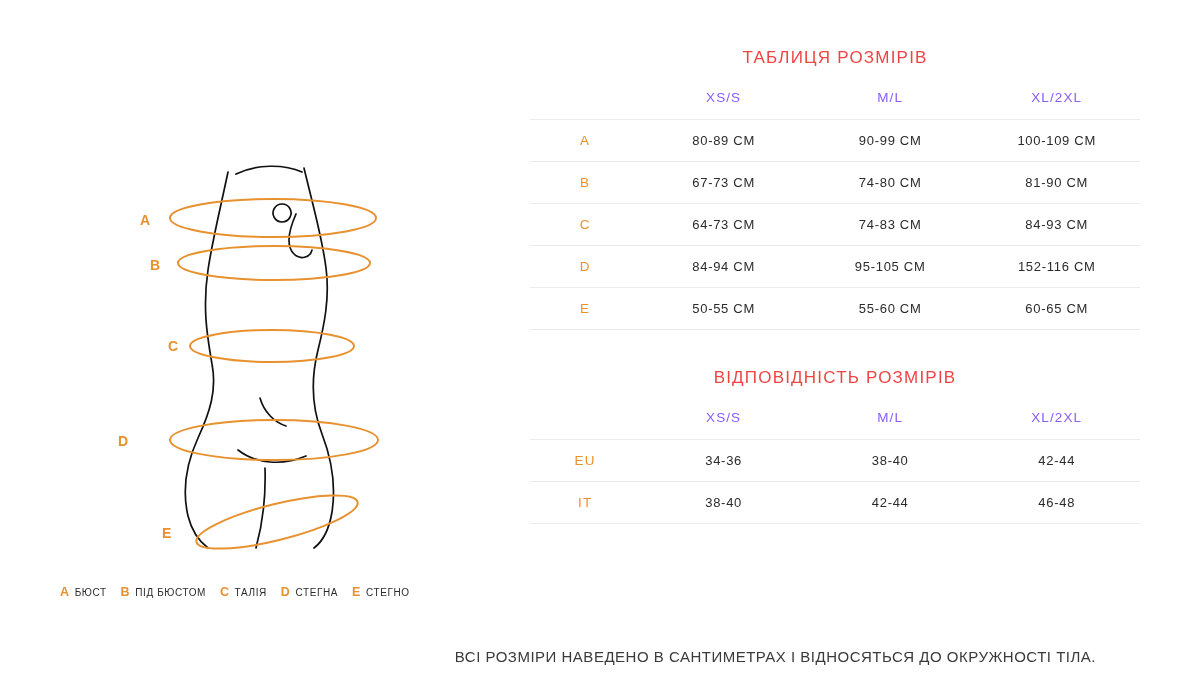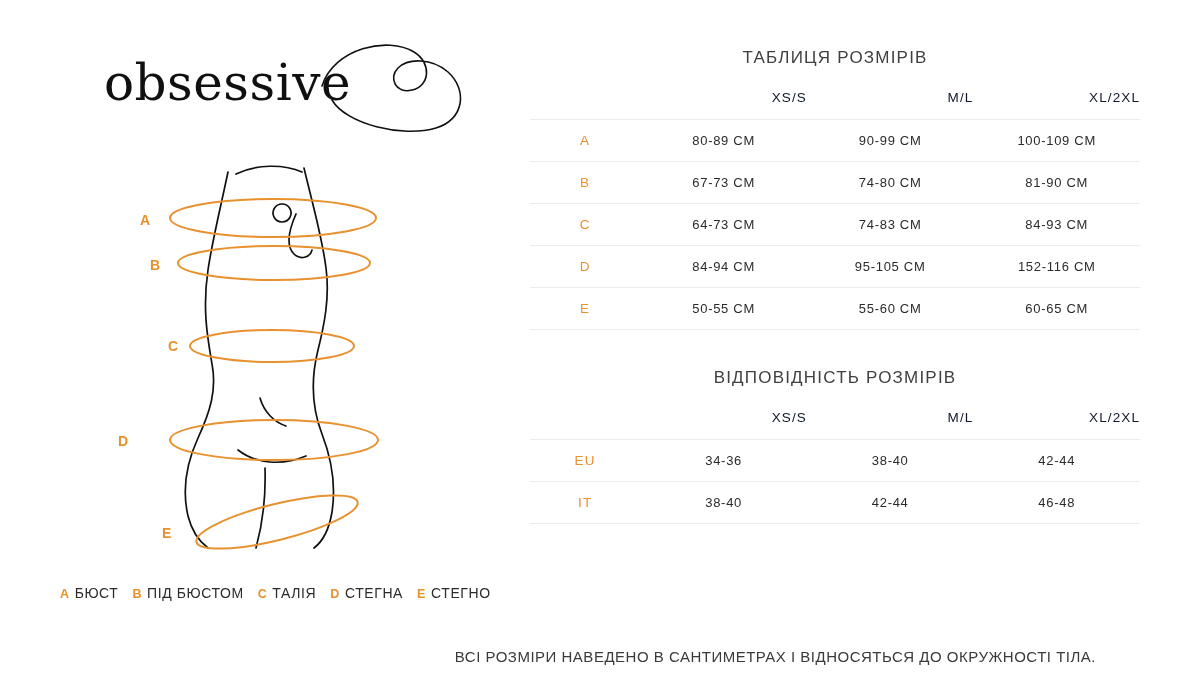--- a/index.html
+++ b/index.html
@@ -84,58 +84,58 @@
     white-space: nowrap;
   }
   .legend-key {
     color: #E8912F;
     font-weight: 700;
     font-size: 12.5px;
     margin-right: 5px;
   }
   .legend-label {
     color: #2b2b2b;
-    font-size: 14px;
+    font-size: 10px;
   }
 
   
   .right {
     position: absolute;
     left: 530px;
     top: 0;
     width: 670px;
     height: 684px;
   }
 
   .table-title {
     text-align: center;
     font-size: 17px;
     letter-spacing: 1.2px;
-    color: #404040;
+    color: #ef4444;
     font-weight: 400;
   }
   #title-sizes { position: absolute; left: 0; top: 48px; width: 610px; }
   #title-conv  { position: absolute; left: 0; top: 368px; width: 610px; }
 
   table {
     position: absolute;
     border-collapse: collapse;
     width: 610px;
     font-size: 13px;
   }
   #sizes-table { left: 0; top: 82px; }
   #conv-table  { left: 0; top: 402px; }
 
   thead th {
     font-weight: 400;
     font-size: 13.5px;
-    color: #0f172a;
+    color: #8b5cf6;
     letter-spacing: 1.1px;
     padding: 8px 0 14px 0;
-    text-align: right;
+    text-align: center;
   }
   thead th.rowhead { width: 110px; }
   tbody td {
     text-align: center;
     padding: 13px 0;
     border-top: 1px solid #ececec;
     color: #2b2b2b;
     font-size: 13px;
     letter-spacing: 0.7px;
   }
@@ -159,26 +159,20 @@
     color: #3a3a3a;
   }
 </style>
 </head>
 <body>
 
 <div class="page">
 
   <div class="left">
 
-    <div class="logo-wrap">
-      <svg width="380" height="110" viewBox="0 0 380 110">
-        <path d="M226 58 C238 20, 292 8, 318 24 C336 35, 334 58, 316 62 C300 66, 292 50, 302 40 C312 30, 336 30, 352 44 C372 62, 368 92, 340 100 C306 110, 250 96, 236 72" fill="none" stroke="#111111" stroke-width="1.6" stroke-linecap="round"></path>
-      </svg>
-      <div class="logo-text">obsessive</div>
-    </div>
 
     <div class="figure-wrap">
       <svg width="420" height="400" viewBox="0 0 420 400">
 
         <g fill="none" stroke="#111111" stroke-width="1.7" stroke-linecap="round">
           <path d="M168 22 C160 60, 152 92, 148 120 C142 160, 148 190, 152 214 C157 240, 150 262, 138 288 C126 314, 122 340, 128 366 C132 382, 140 392, 148 398"></path>
           <path d="M244 18 C252 52, 262 86, 266 118 C270 148, 264 176, 258 200 C250 232, 252 258, 262 284 C272 310, 276 336, 272 362 C269 380, 262 392, 254 398"></path>
           <path d="M176 24 C196 14, 224 14, 242 22"></path>
           <path d="M200 248 C204 262, 214 272, 226 276"></path>
           <path d="M178 300 C196 314, 222 316, 246 306"></path>

